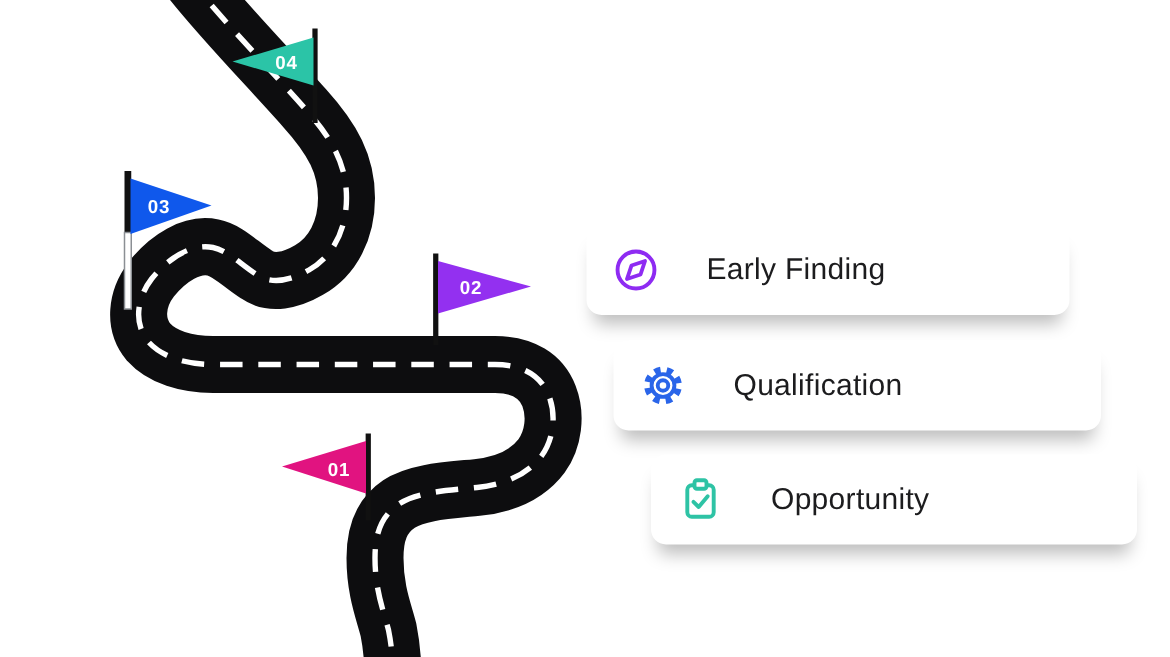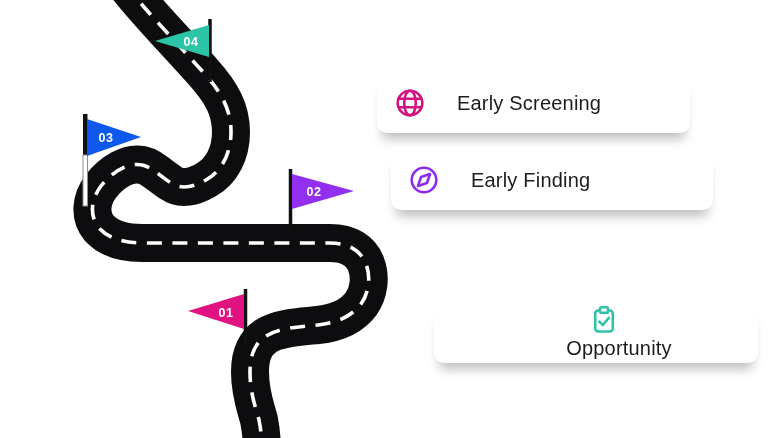--- a/index.html
+++ b/index.html
@@ -66,48 +66,47 @@
       <text class="flag-num" x="314" y="196">02</text>
     </g>
 
     <g>
       <line class="flag-pole" x1="245.5" y1="289" x2="245.5" y2="347"></line>
       <polygon points="244,294 244,329 188,311" fill="#E11380"></polygon>
       <text class="flag-num" x="226" y="317">01</text>
     </g>
   </svg>
 
-  <div class="card" style="left:377px;top:73px;width:313px;height:60px;">
-    <span class="icon">
-      <svg width="34" height="34" viewBox="0 0 34 34">
-        <g fill="none" stroke-width="2.6" stroke-linecap="round" stroke-linejoin="round" stroke="#D31280">
-          <circle cx="17" cy="17" r="12.3"></circle>
-          <ellipse cx="17" cy="17" rx="5.8" ry="12.3"></ellipse>
-          <line x1="5.8" y1="12.8" x2="28.2" y2="12.8"></line>
-          <line x1="5.8" y1="21.2" x2="28.2" y2="21.2"></line>
-        </g>
-      </svg>
-    </span>
-    <span class="label">Early Screening</span>
-  </div>
 
   <div class="card" style="left:391px;top:150px;width:322px;height:60px;">
     <span class="icon">
       <svg width="34" height="34" viewBox="0 0 34 34">
         <g fill="none" stroke-width="2.6" stroke-linecap="round" stroke-linejoin="round" stroke="#8E2BF2">
           <circle cx="17" cy="17" r="12.3"></circle>
           <polygon points="23,11 20,20 11,23 14,14"></polygon>
         </g>
       </svg>
     </span>
     <span class="label">Early Finding</span>
   </div>
 
+  <div class="card" style="left:409px;top:227px;width:325px;height:60px;">
+    <span class="icon">
+      <svg width="34" height="34" viewBox="0 0 34 34">
+        <g fill="none" stroke-linecap="butt" stroke="#2A65E9">
+          <circle cx="17" cy="17" r="10.2" stroke-width="4.8" stroke-dasharray="4.0 4.01" transform="rotate(12 17 17)"></circle>
+          <circle cx="17" cy="17" r="7.6" stroke-width="2.6"></circle>
+          <circle cx="17" cy="17" r="3.5" stroke-width="2.6"></circle>
+        </g>
+      </svg>
+    </span>
+    <span class="label">Qualification</span>
+  </div>
 
-  <div class="card" style="left:434px;top:303px;width:324px;height:60px;flex-direction:column;">
+  <div class="card" style="left:434px;top:303px;width:324px;height:60px;">
     <span class="icon">
       <svg width="34" height="34" viewBox="0 0 34 34">
         <g fill="none" stroke-width="2.6" stroke-linecap="round" stroke-linejoin="round" stroke="#2EC3A5">
           <rect x="8.2" y="7.5" width="17.6" height="21" rx="3"></rect>
           <rect x="13" y="4.2" width="8" height="5.6" rx="1.6" fill="#ffffff"></rect>
           <polyline points="12.3,18.6 15.8,22 21.8,14.8"></polyline>
         </g>
       </svg>
     </span>
     <span class="label">Opportunity</span>

